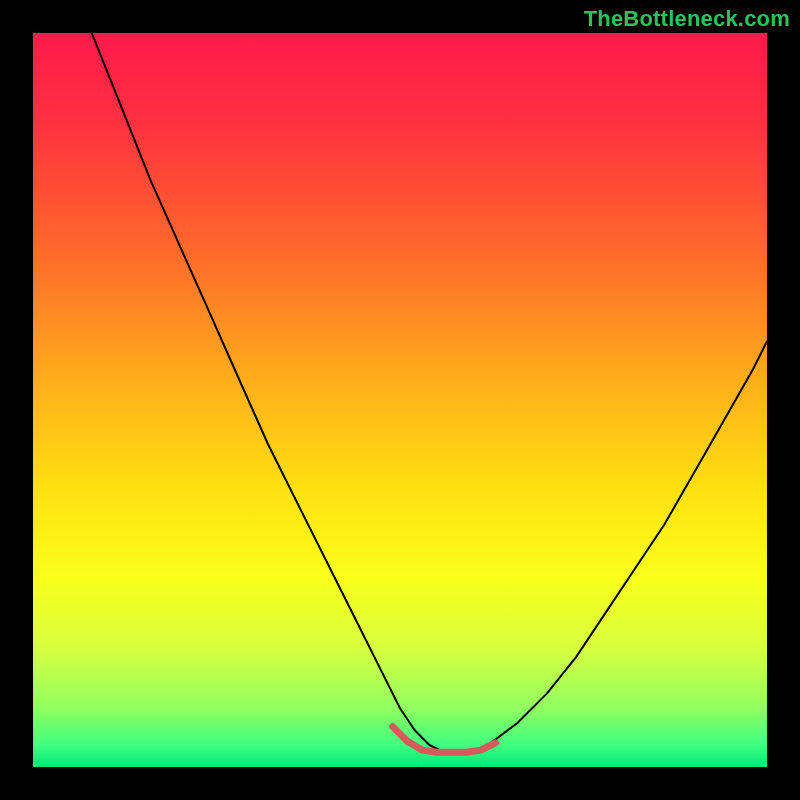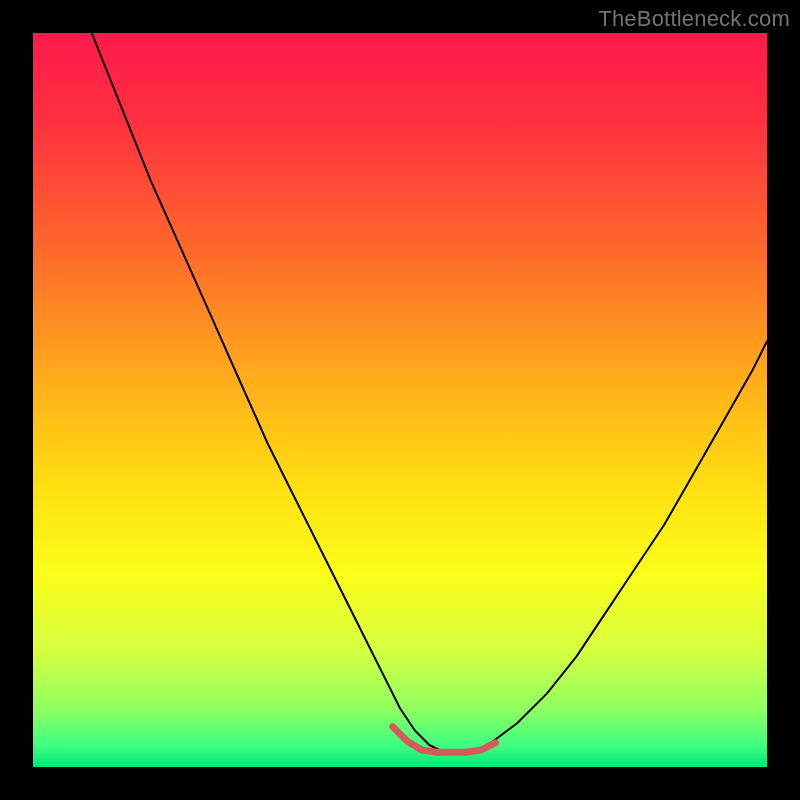--- a/index.html
+++ b/index.html
@@ -30,23 +30,23 @@
     inset: 0;
   }
   .curve-layer {
     position: absolute;
     inset: 0;
   }
   .watermark {
     position: absolute;
     top: 6px;
     right: 10px;
-    color: #737373;
+    color: #22c55e;
     font-size: 22px;
-    font-weight: 400;
+    font-weight: 700;
     letter-spacing: 0.2px;
   }
 </style>
 </head>
 <body>
 
 <div class="frame">
   <div class="plot-area">
     <svg class="gradient-bg" width="734" height="734" viewBox="0 0 734 734" preserveAspectRatio="none">
       <defs>

